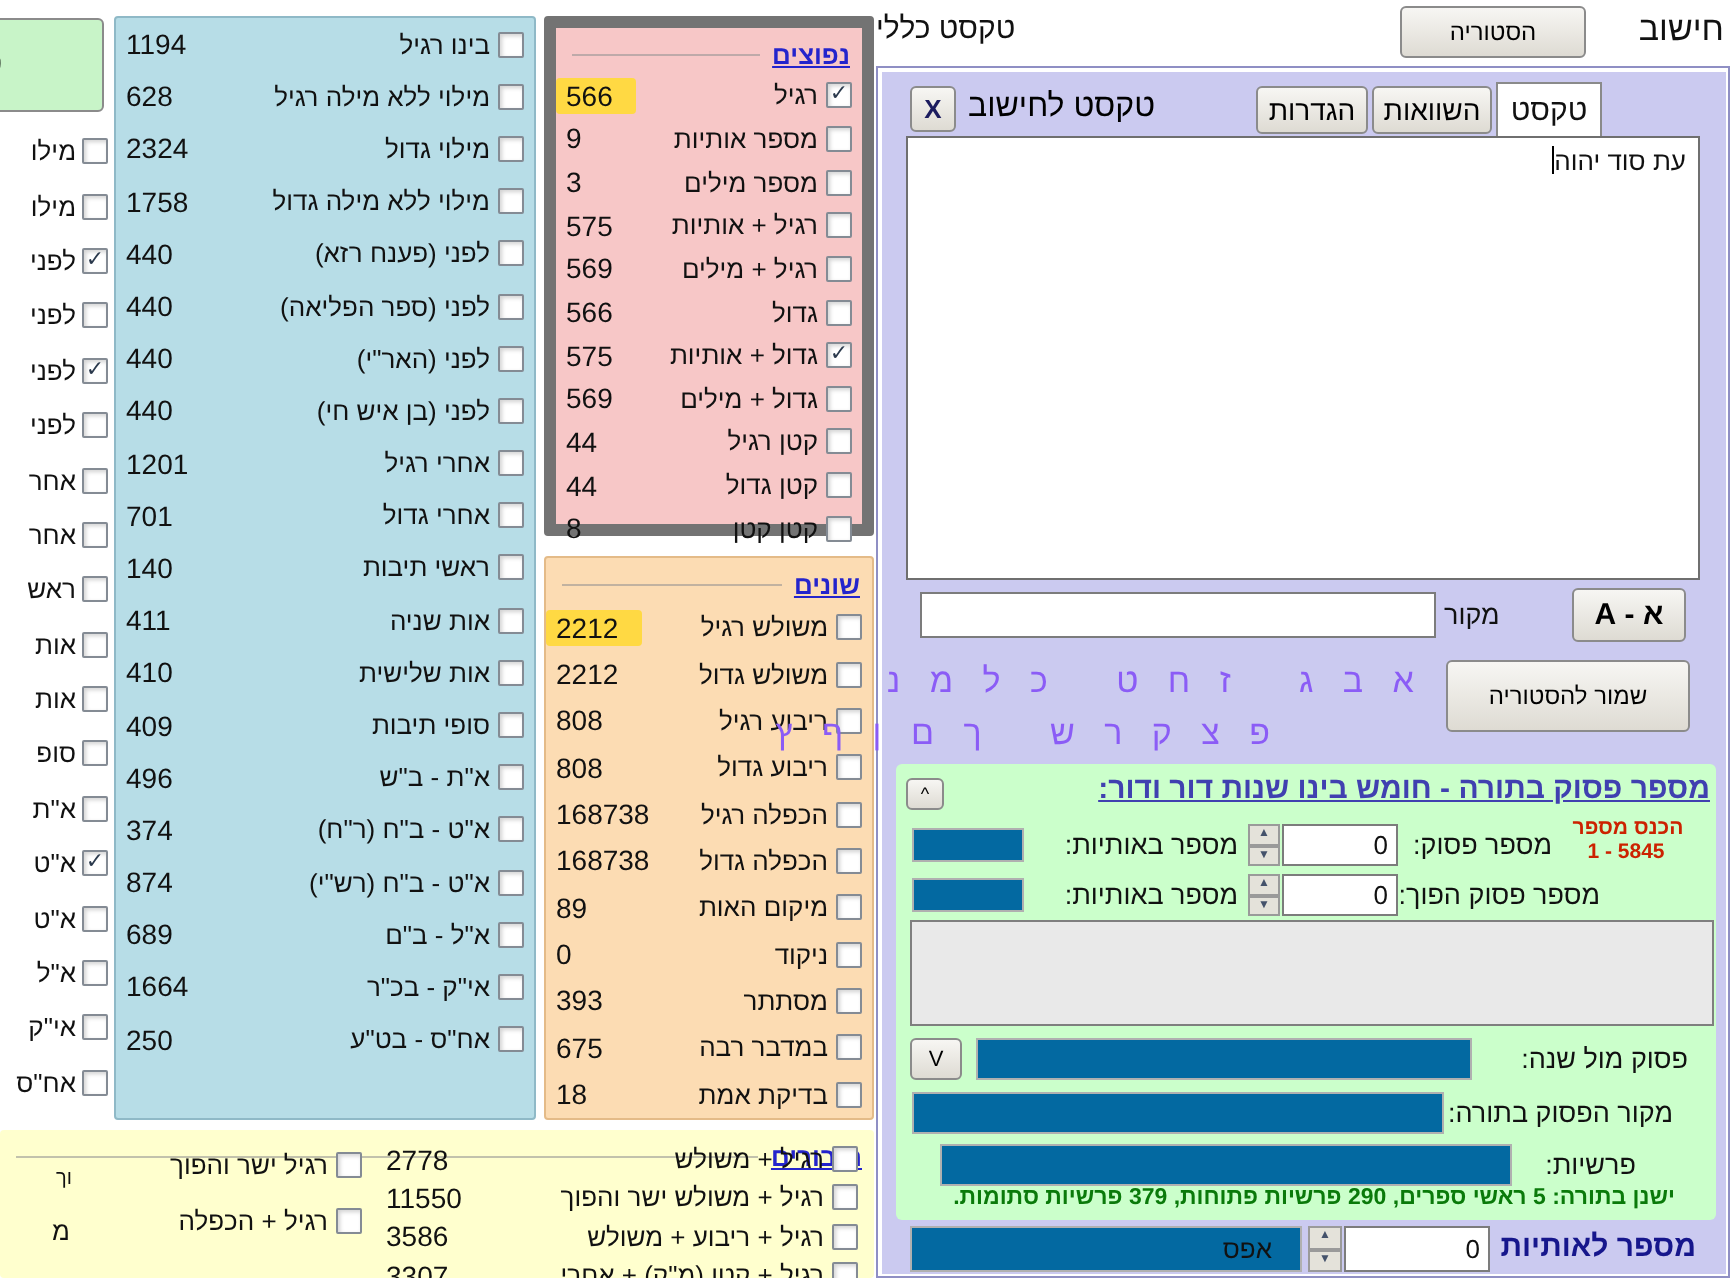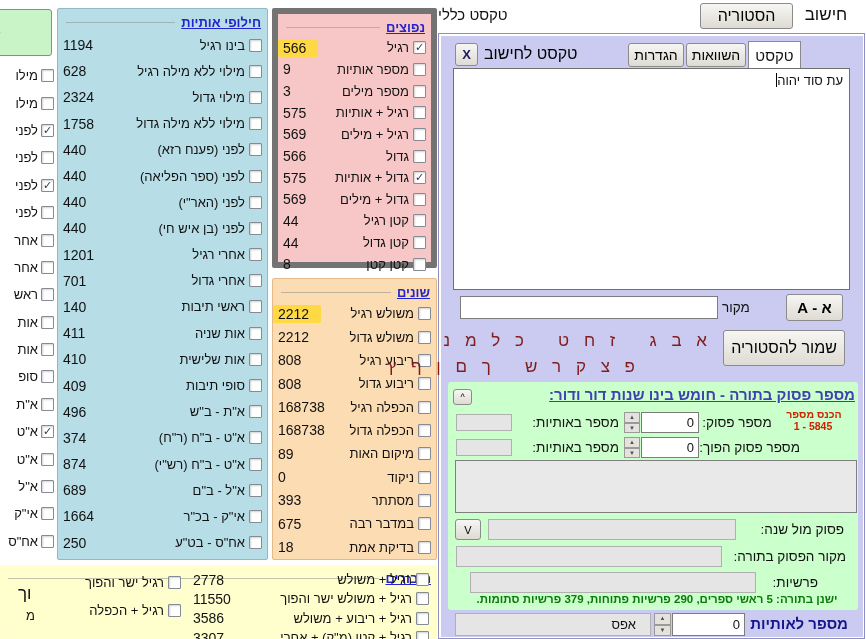--- a/index.html
+++ b/index.html
@@ -1,26 +1,26 @@
 <!DOCTYPE html>
 <html lang="he" dir="rtl"><head>
 <meta charset="utf-8">
 <style>
   html,body{margin:0;padding:0}
   body{position:relative;width:866px;height:639px;overflow:hidden;background:#fff;
        font-family:"Liberation Sans","DejaVu Sans",sans-serif;direction:rtl;color:#111}
   .abs{position:absolute}
   
   .btn{background:linear-gradient(#f7f6f3,#dedbd3);border:1px solid #8b8b8b;border-radius:3px;
-       display:flex;align-items:center;justify-content:center;font-size:16px;color:#000;cursor:default;box-sizing:border-box}
+       display:flex;align-items:center;justify-content:center;font-size:12px;color:#000;cursor:default;box-sizing:border-box}
   .cb{width:13px;height:13px;background:#fff;border:1px solid #848b94;box-sizing:border-box;
       box-shadow:inset 1px 1px 2px rgba(0,0,0,.18);flex:none;position:relative;border-radius:1px}
   .cb.checked::after{content:"✓";position:absolute;left:0;top:-1px;width:11px;height:11px;
       font-size:11px;font-weight:bold;color:#2b3a4d;line-height:12px;text-align:center}
-  .field{background:#e5e5e5;border:1px solid #b0b0b0;box-sizing:border-box}
+  .field{background:#0369a1;border:1px solid #b0b0b0;box-sizing:border-box}
   .whitebox{background:#fff;border:1px solid #7c7c7c;box-sizing:border-box;font-size:13px;
       display:flex;align-items:center;justify-content:flex-start;padding:0 4px;direction:ltr}
   .whitebox span{margin-left:auto}
   .spin{display:flex;flex-direction:column;box-sizing:border-box}
   .spin div{flex:1;background:linear-gradient(#f5f5f2,#d9d6cе);background-color:#e4e2da;border:1px solid #9a9a9a;
       font-size:6px;line-height:8px;text-align:center;color:#44526b;box-sizing:border-box}
   
   .panel{position:absolute;box-sizing:border-box;border-radius:2px}
   .legend{display:flex;align-items:center;height:20px;padding:3px 6px 0}
   .legend b{font-size:13px;color:#2424cc;text-decoration:underline;white-space:nowrap}
@@ -34,21 +34,21 @@
   .rows-orange .prow{height:23.35px}
   .rows-combo-r .prow{height:19.3px;padding:0 8px}
   .rows-combo-l .prow{height:27.5px;padding:0 2px}
   .rows-strip .prow{height:27.4px;padding:0 0}
   .rows-strip .lbl{margin-right:3px;overflow:hidden}
   
   .tab-active{background:#fff;border:1px solid #8a8a8a;border-bottom:none;display:flex;align-items:center;
       justify-content:center;font-size:15px;box-sizing:border-box}
   .txtlabel{font-size:16px;color:#000;white-space:nowrap}
   .small-label{font-size:13.5px;white-space:nowrap}
-  .letters{font-size:17px;letter-spacing:5px;white-space:pre;color:#7f1d1d}
+  .letters{font-size:17px;letter-spacing:5px;white-space:pre;color:#8b5cf6}
   .caret{display:inline-block;width:1px;height:14px;background:#000;vertical-align:-2px}
   .greentitle{font-size:15px;font-weight:bold;color:#4040b0;text-decoration:underline;text-align:right;white-space:nowrap}
   .redtext{font-size:10.5px;font-weight:bold;color:#cc2200;text-align:center;white-space:nowrap}
 </style>
 </head>
 <body>
 
 <div class="abs btn" style="left:-28px;top:9px;width:80px;height:47px;font-size:20px;font-weight:bold;
      background:#c8f4c8;justify-content:flex-end;padding-left:0;padding-right:10px">סמ</div>
 
@@ -139,24 +139,20 @@
       <span class="lbl">אי"ק</span>
     </div>
 
     <div class="prow">
       <span class="cb"></span>
       <span class="lbl">אח"ס</span>
     </div>
   </div>
 
 <div class="panel" style="left:57px;top:8px;width:211px;height:552px;background:#b7dde7;border:1px solid #8fb9c7">
-  <div class="legend">
-    <b>חילופי אותיות</b>
-      <i></i>
-  </div>
   <div class="rows-blue">
 
       <div class="prow">
         <span class="cb"></span>
         <span class="lbl">בינו רגיל</span>
         <span class="val">1194</span>
       </div>
 
       <div class="prow">
         <span class="cb"></span>
@@ -462,24 +458,24 @@
       <span class="cb"></span>
       <span class="lbl">רגיל ישר והפוך</span>
     </div>
 
 
     <div class="prow">
       <span class="cb"></span>
       <span class="lbl">רגיל + הכפלה</span>
     </div>
   </div>
-<div class="abs" style="left:18px;top:584px;font-size:17px">וך</div>
+<div class="abs" style="left:28px;top:584px;font-size:10px">וך</div>
 <div class="abs" style="left:26px;top:608px;font-size:13px">מ</div>
 
-<div class="abs" style="left:790px;top:5px;width:72px;text-align:center;font-size:17px">חישוב</div>
+<div class="abs" style="left:790px;top:5px;width:72px;text-align:right;font-size:17px">חישוב</div>
 <div class="abs btn" style="left:700px;top:3px;width:93px;height:26px">הסטוריה</div>
 <div class="abs" style="left:438px;top:6px;width:95px;font-size:15px;text-align:left">טקסט כללי</div>
 
 <div class="abs" style="left:438px;top:33px;width:427px;height:606px;background:#fff;border:1px solid #8f8fc4;box-sizing:border-box"></div>
 <div class="abs" style="left:441px;top:36px;width:422px;height:601px;background:#cbcaf0"></div>
 
 <div class="abs tab-active" style="left:748px;top:41px;width:53px;height:28px">טקסט</div>
 <div class="abs btn" style="left:686px;top:43px;width:60px;height:24px;font-size:14px">השוואות</div>
 <div class="abs btn" style="left:628px;top:43px;width:56px;height:24px;font-size:14px">הגדרות</div>
 <div class="abs txtlabel" style="left:484px;top:45px">טקסט לחישוב</div>
@@ -499,21 +495,21 @@
 <div class="abs letters" style="left:444px;top:357px;width:196px;text-align:right">פ צ ק ר ש   ך ם ן ף ץ</div>
 <div class="abs btn" style="left:723px;top:330px;width:122px;height:36px">שמור להסטוריה</div>
 
 <div class="abs" style="left:448px;top:382px;width:410px;height:228px;background:#cbffcb;border-radius:3px"></div>
 <div class="abs btn" style="left:453px;top:389px;width:19px;height:16px;font-size:9px">^</div>
 <div class="abs greentitle" style="left:480px;top:386px;width:375px">מספר פסוק בתורה - חומש בינו שנות דור ודור:</div>
 
 <div class="abs redtext" style="left:778px;top:408px;width:72px">הכנס מספר</div>
 <div class="abs redtext" style="left:778px;top:420px;width:70px;direction:ltr">1 - 5845</div>
 
-<div class="abs small-label" style="left:698px;top:415px;width:78px;text-align:center">מספר פסוק:</div>
+<div class="abs small-label" style="left:698px;top:415px;width:78px;text-align:right">מספר פסוק:</div>
 <div class="abs whitebox" style="left:641px;top:412px;width:58px;height:21px">
     <span>0</span>
   </div>
 <div class="abs spin" style="left:624px;top:412px;width:16px;height:21px">
   <div>▲</div>
     <div>▼</div>
 </div>
 <div class="abs small-label" style="left:520px;top:415px;width:99px;text-align:right">מספר באותיות:</div>
 <div class="abs field" style="left:456px;top:414px;width:56px;height:17px"></div>
 
@@ -527,21 +523,21 @@
 </div>
 <div class="abs small-label" style="left:520px;top:440px;width:99px;text-align:right">מספר באותיות:</div>
 <div class="abs field" style="left:456px;top:439px;width:56px;height:17px"></div>
 
 <div class="abs" style="left:455px;top:460px;width:402px;height:53px;background:#e9e9e9;border:1px solid #7f7f7f;box-sizing:border-box"></div>
 
 <div class="abs small-label" style="left:744px;top:522px;width:100px;text-align:right">פסוק מול שנה:</div>
 <div class="abs field" style="left:488px;top:519px;width:248px;height:21px"></div>
 <div class="abs btn" style="left:455px;top:519px;width:26px;height:21px;font-size:11px">V</div>
 
-<div class="abs small-label" style="left:724px;top:549px;width:122px;text-align:right">מקור הפסוק בתורה:</div>
+<div class="abs small-label" style="left:724px;top:549px;width:122px;text-align:left">מקור הפסוק בתורה:</div>
 <div class="abs field" style="left:456px;top:546px;width:266px;height:21px"></div>
 
 <div class="abs small-label" style="left:764px;top:575px;width:54px;text-align:right">פרשיות:</div>
 <div class="abs field" style="left:470px;top:572px;width:286px;height:21px"></div>
 
 <div class="abs" style="left:460px;top:593px;width:394px;text-align:center;font-size:11.5px;font-weight:bold;color:#0a7a0a">ישנן בתורה: 5 ראשי ספרים, 290 פרשיות פתוחות, 379 פרשיות סתומות.</div>
 
 <div class="abs" style="left:748px;top:615px;width:100px;text-align:right;font-size:15px;font-weight:bold;color:#16168c">מספר לאותיות</div>
 <div class="abs whitebox" style="left:672px;top:613px;width:73px;height:23px">
     <span>0</span>

